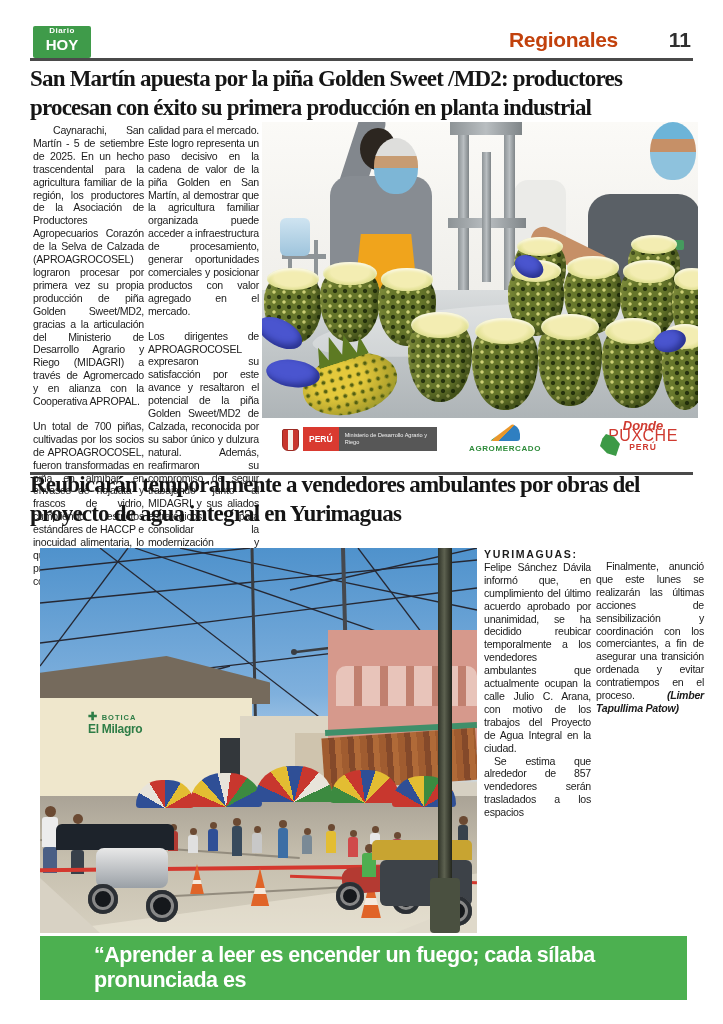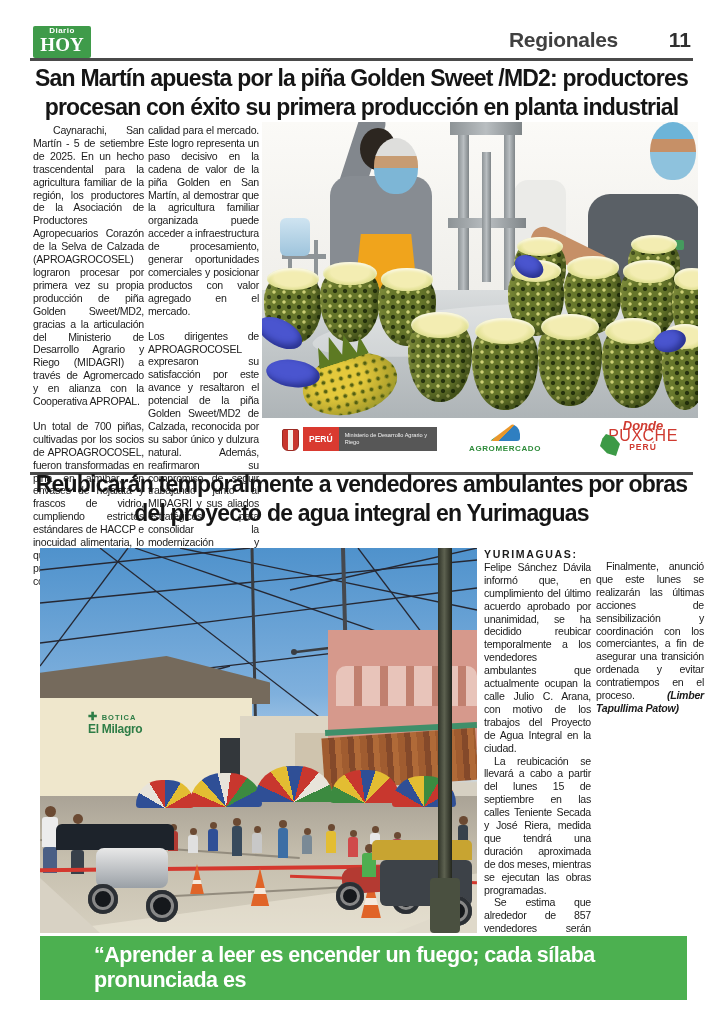--- a/index.html
+++ b/index.html
@@ -6,30 +6,30 @@
   body{
     width:723px;height:1024px;position:relative;background:#ffffff;
     font-family:"Liberation Sans",sans-serif;overflow:hidden;
     -webkit-font-smoothing:antialiased;
   }
   
   .masthead{position:absolute;left:30px;top:22px;width:663px;height:36px;}
   .brandbox{position:absolute;left:3px;top:4px;width:58px;height:32px;background:#3f9b4a;
     color:#fff;text-align:center;border-radius:2px;}
   .brandbox .b-top{font-size:8px;font-weight:bold;line-height:10px;letter-spacing:.5px;}
-  .brandbox .b-main{font-family:Liberation Serif, serif;font-weight:bold;font-size:19px;line-height:19px;margin-top:-1px;}
+  .brandbox .b-main{font-family:Liberation Sans, sans-serif;font-weight:bold;font-size:15px;line-height:19px;margin-top:-1px;}
   .date-text{position:absolute;left:75px;top:12px;font-size:15px;color:#3c3c3c;}
-  .section-label{position:absolute;right:75px;top:6px;font-size:21px;font-weight:bold;color:#404040;letter-spacing:-.3px;}
+  .section-label{position:absolute;right:75px;top:6px;font-size:21px;font-weight:bold;color:#c2410c;letter-spacing:-.3px;}
   .page-number{position:absolute;right:2px;top:6px;font-size:21px;font-weight:bold;color:#2f2f2f;}
   .rule{position:absolute;left:30px;width:663px;height:3px;background:#4a4a4a;}
   .rule.r1{top:58px;}
   .rule.r2{top:472px;}
   
-  .headline{position:absolute;left:30px;width:663px;text-align:center;
-    font-weight:bold;color:#151515;font-size:23px;line-height:29px;letter-spacing:-.8px;}
+  .headline{position:absolute;left:30px;width:663px;text-align:left;
+    font-weight:bold;color:#151515;font-size:23px;line-height:29px;letter-spacing:-.8px;font-family:Liberation Serif, serif;}
   .headline.h1{top:64px;}
   .headline.h2{top:470px;}
   
   .col{position:absolute;font-size:10.6px;line-height:12.9px;color:#1b1b1b;
     text-align:justify;letter-spacing:-.25px;}
   .col p{margin:0;}
   .col p.gap{margin-top:12px;}
   .col p.ind{text-indent:10px;}
   .col p.bigind{text-indent:20px;}
   .lead{font-weight:bold;letter-spacing:1.6px;}
@@ -429,21 +429,20 @@
   <div class="abs taxi-r-canopy"></div>
   <div class="abs taxi-r-body"></div>
   <div class="wheel" style="left:402px;top:348px;width:30px;height:30px;"></div>
 
   <div class="abs pole-big"></div>
   <div class="abs pole-base"></div>
 </div>
 
 <div class="col a2c1">
   <p><span class="lead">YURIMAGUAS:</span><span> Felipe Sánchez Dávila informó que, en cumplimiento del último acuerdo aprobado por unanimidad, se ha decidido reubicar temporalmente a los vendedores ambulantes que actualmente ocupan la calle Julio C. Arana, con motivo de los trabajos del Proyecto de Agua Integral en la ciudad.</span></p>
-  <p class="ind">La reubicación se llevará a cabo a partir del lunes 15 de septiembre en las calles Teniente Secada y José Riera, medida que tendrá una duración aproximada de dos meses, mientras se ejecutan las obras programadas.</p>
   <p class="ind">Se estima que alrededor de 857 vendedores serán trasladados a los espacios</p>
 </div>
 <div class="col a2c2">
   <p class="gap ind"><span>Finalmente, anunció que este lunes se realizarán las últimas acciones de sensibilización y coordinación con los comerciantes, a fin de asegurar una transición ordenada y evitar contratiempos en el proceso. </span><span class="byline">(Limber Tapullima Patow)</span></p>
 </div>
 
 <div class="footer-banner">
   <span>“Aprender a leer es encender un fuego; cada sílaba pronunciada es</span>
 </div>
 

